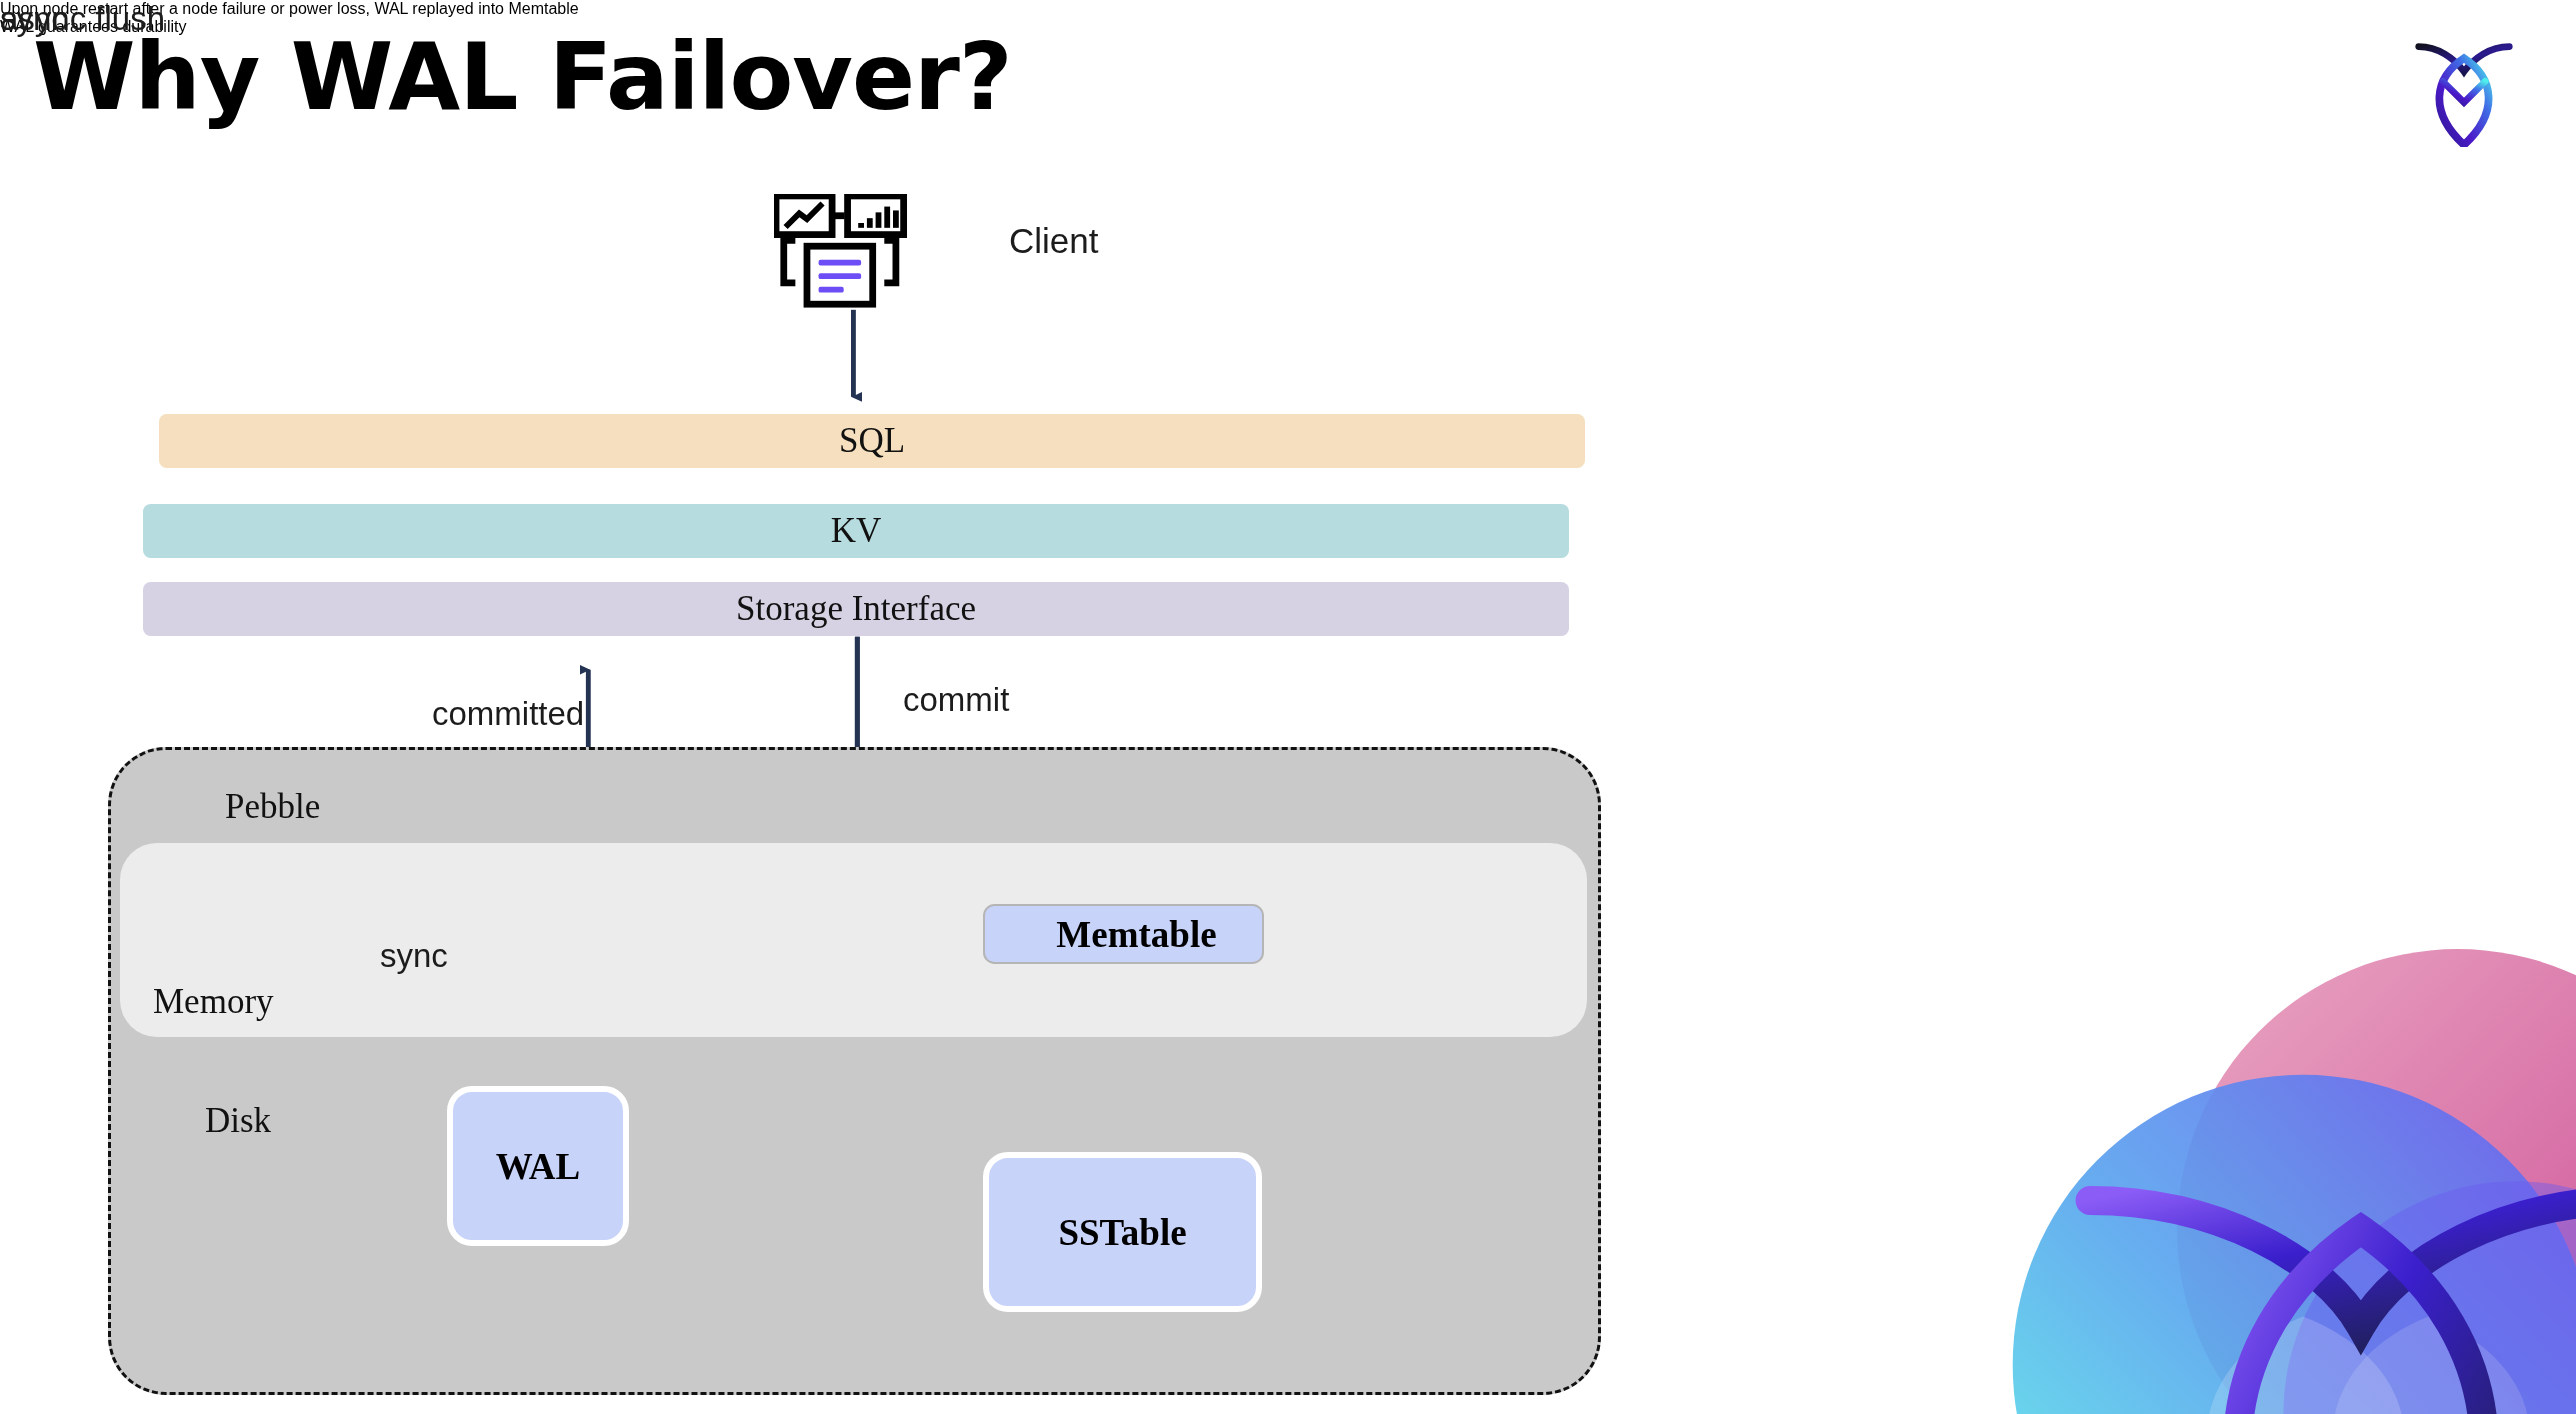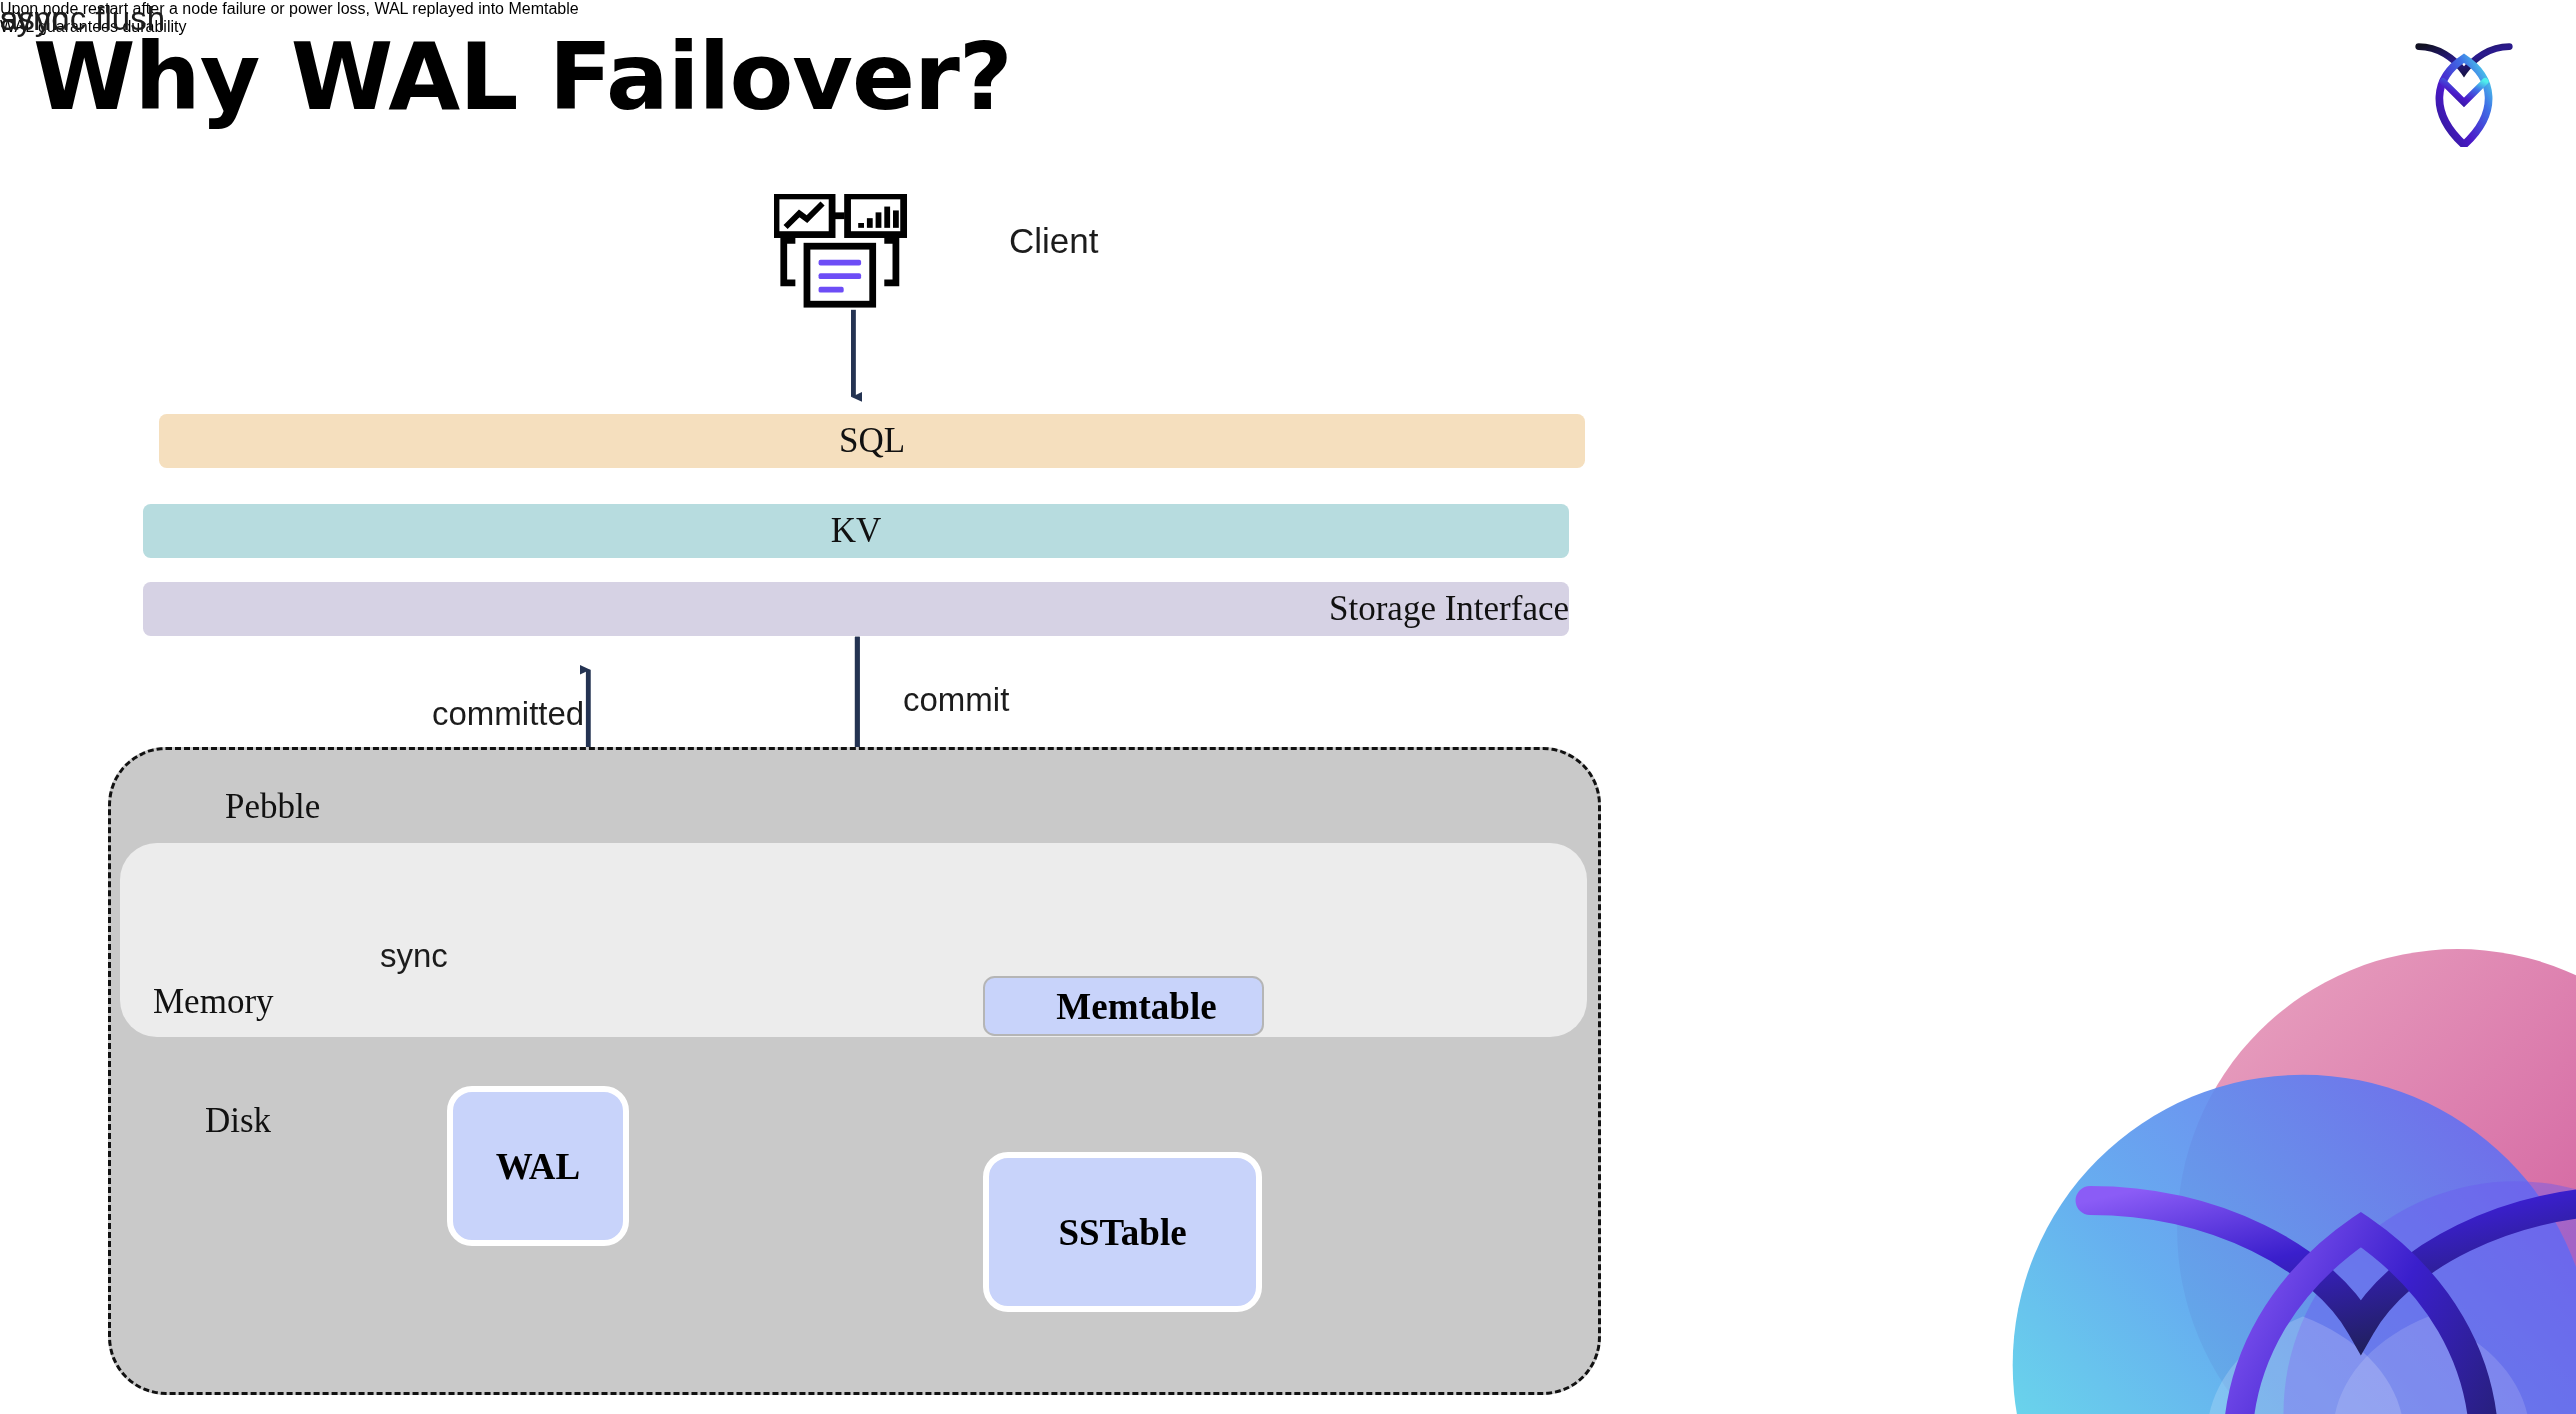--- a/index.html
+++ b/index.html
@@ -146,21 +146,21 @@
     align-items: center;
     justify-content: center;
     font-family: "Liberation Serif", serif;
     font-weight: bold;
     font-size: 37px;
     color: #000000;
     box-sizing: border-box;
   }
   #node-memtable {
     left: 983px;
-    top: 976px;
+    top: 904px;
     width: 281px;
     height: 60px;
     border: 2.9px solid #b5b5b5;
     border-radius: 11.6px;
     padding-left: 26px;
   }
   #node-wal {
     left: 447px;
     top: 1086px;
     width: 182px;
@@ -336,21 +336,21 @@
     </svg>
   </div>
   <div id="client-label">Client</div>
 
   <div class="layer-bar" id="bar-sql" style="background:#f5dfbe;">
     <span>SQL</span>
   </div>
   <div class="layer-bar" id="bar-kv" style="background:#b7dcdf;">
     <span>KV</span>
   </div>
-  <div class="layer-bar" id="bar-si" style="background:#d6d2e4;justify-content:flex-end;">
+  <div class="layer-bar" id="bar-si" style="background:#d6d2e4;">
     <span>Storage Interface</span>
   </div>
 
   <div id="pebble-box"></div>
   <div id="memory-band"></div>
 
   <div id="pebble-label">Pebble</div>
   <div id="memory-label">Memory</div>
   <div id="disk-label">Disk</div>
 

